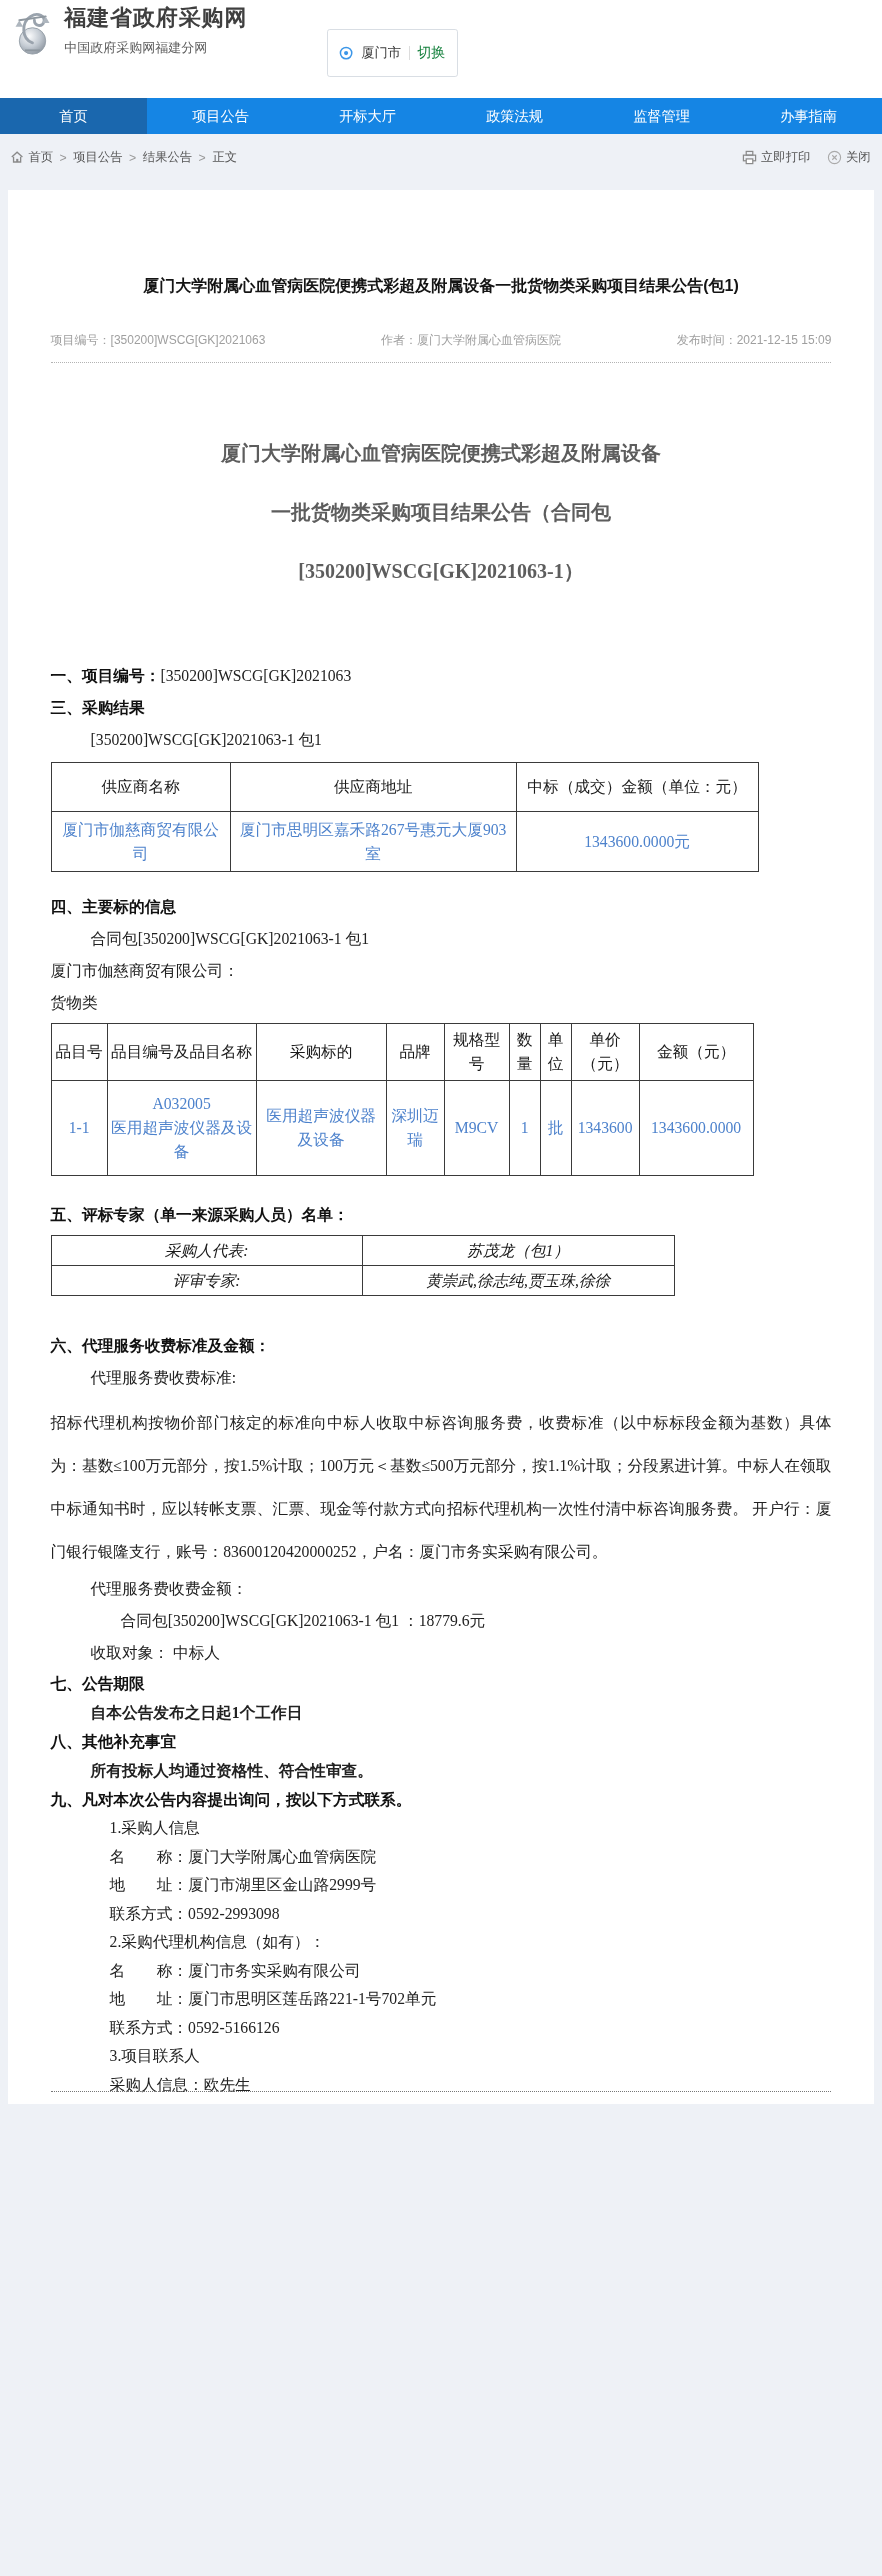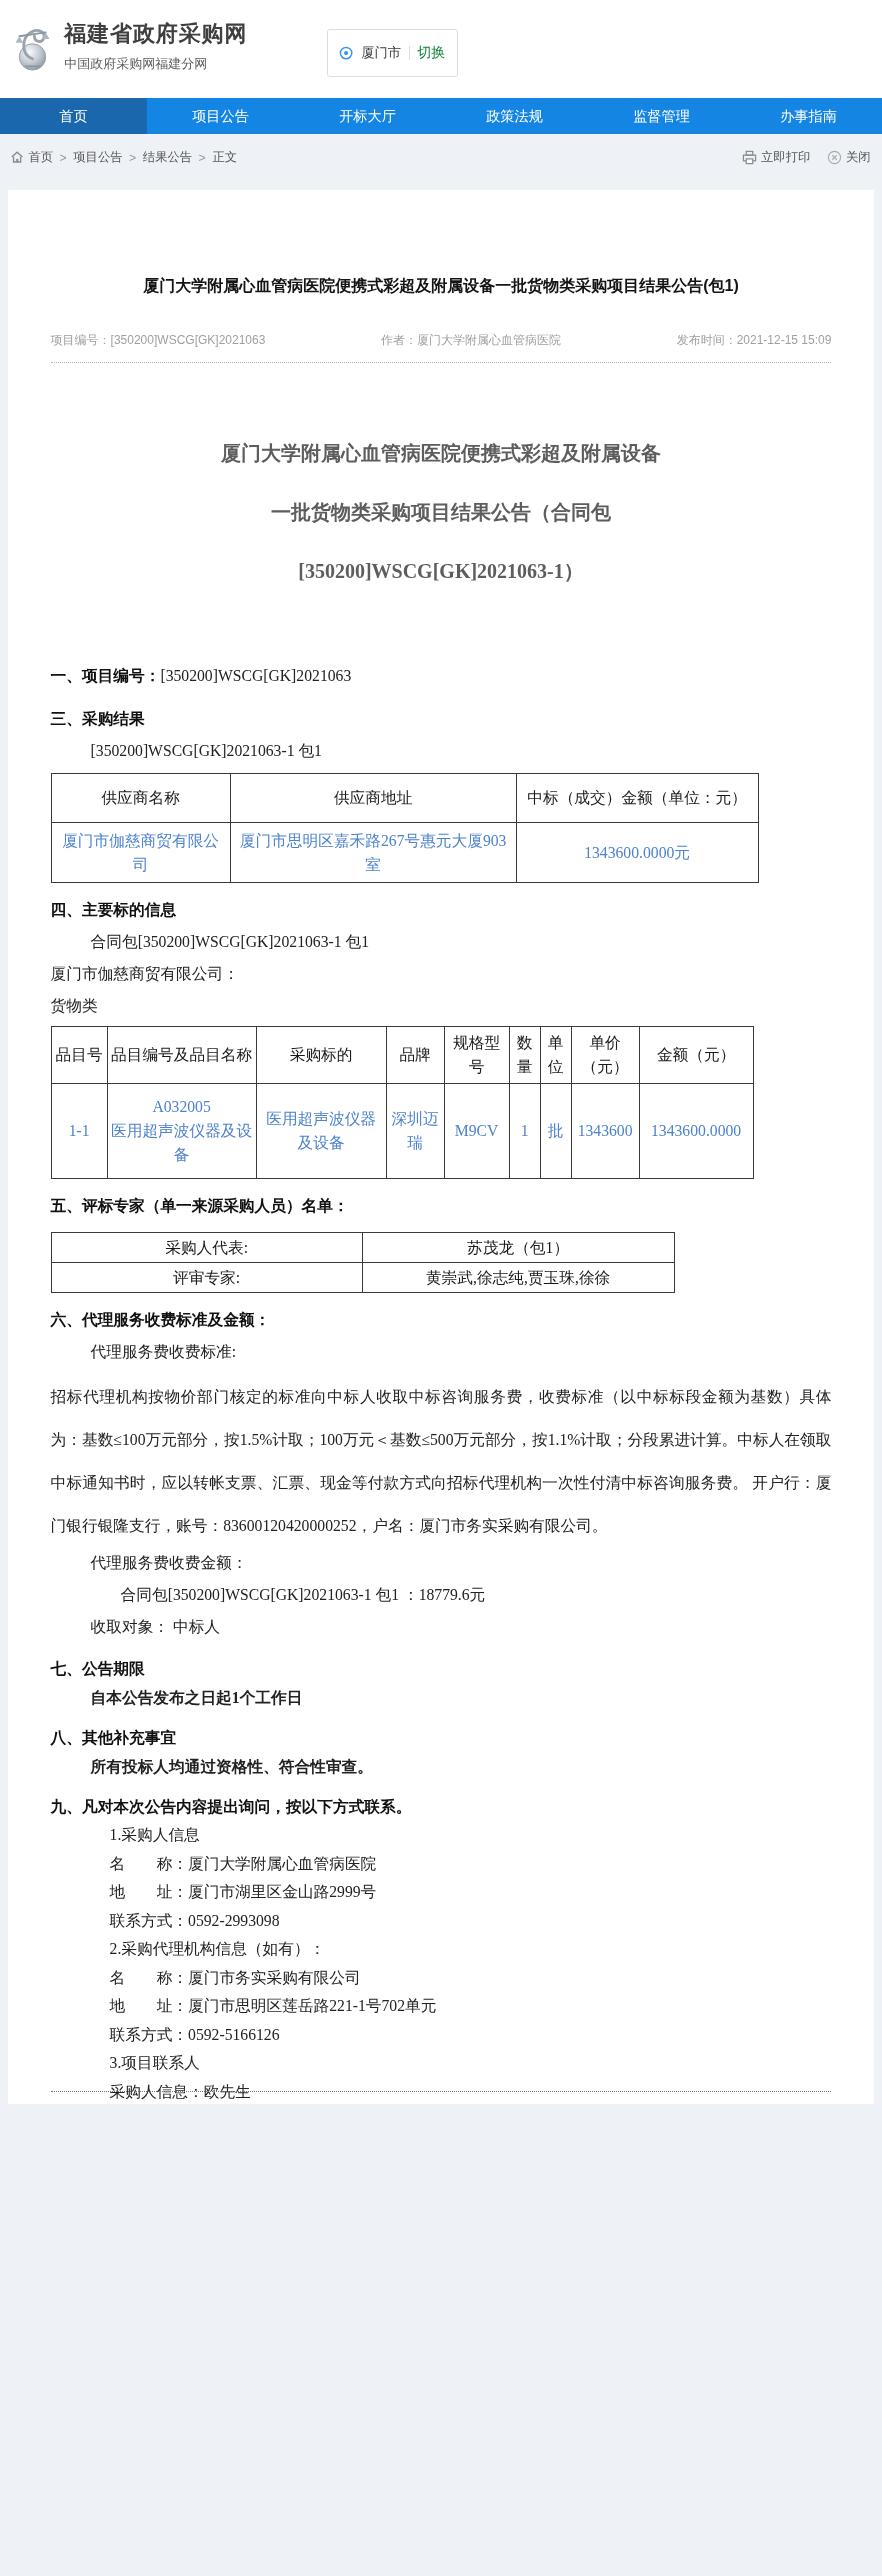--- a/index.html
+++ b/index.html
@@ -3,21 +3,21 @@
 <meta charset="utf-8">
 <style>
   * { margin:0; padding:0; box-sizing:border-box; }
   html,body { background:#eef1f6; }
   body { width:882px; height:2576px; overflow:hidden;
          font-family:"Liberation Sans","DejaVu Sans",sans-serif; }
   .page { width:882px; height:2576px; background:#eef1f6; }
 
   
   .site-header { position:relative; height:98px; background:#ffffff; }
-  .logo-wrap { position:absolute; left:7.6px; top:19px; display:flex; align-items:center; }
+  .logo-wrap { position:absolute; left:7.6px; top:3px; display:flex; align-items:center; }
   .logo-svg { width:49px; height:49px; margin-top:3.8px; }
   .site-titles { margin-left:7.6px; }
   .site-title { font-size:22px; font-weight:bold; color:#3f3f3f; letter-spacing:0.9px; }
   .site-subtitle { margin-top:5.7px; font-size:13px; color:#5d5d5d; }
   .location-box { position:absolute; left:327px; top:29px; height:48px;
         display:flex; align-items:center; gap:7.6px; padding:0 11.4px;
         border:0.9px solid #d9dee4; border-radius:2.8px; background:#fff; }
   .location-name { font-size:13.3px; color:#3a3a3a; }
   .v-div { width:0.9px; height:14.2px; background:#dcdcdc; }
   .switch-link { font-size:14px; color:#15803d; cursor:pointer; text-decoration:none; }
@@ -47,38 +47,38 @@
   .article-meta { margin-top:34px; display:flex; justify-content:space-between;
         padding-bottom:13.3px; border-bottom:0.9px dotted #b3b3b3;
         font-size:12px; color:#9f9f9f; }
 
   
   .doc { font-family:"Liberation Serif","DejaVu Serif",serif; color:#222; }
   .doc-title { margin-top:61px; text-align:center; font-size:20px; line-height:59px;
         font-weight:bold; color:#5d5d5d; }
   .doc-body { margin-top:59px; font-size:15.7px; }
   .doc-line { line-height:32px; color:#222; }
-  .doc-line.bold { font-weight:bold; color:#111;margin-top:11px; }
+  .doc-line.bold { font-weight:bold; color:#111; }
   .doc-line .lbl { font-weight:bold; color:#111; }
   .indent1 { padding-left:40px; }
   .indent2 { padding-left:70px; }
   .tight { line-height:29px;font-weight:bold; }
   .contact { padding-left:59px; line-height:28.5px; }
   .para { margin-top:7.6px; line-height:43px; text-align:justify; }
 
   table { border-collapse:collapse; table-layout:fixed; }
   th, td { border:0.9px solid #3a3a3a; text-align:center; vertical-align:middle;
         font-weight:normal; font-size:15.7px; line-height:24px; padding:5.7px 4.7px; }
   .t1 { margin-top:5.7px; width:707px; }
   .t1 td { color:#4d82cc; height:59px; }
   .t1 th { height:49px; color:#1a1a1a; }
   .t2 { margin-top:3.8px; width:702px; }
   .t2 th { height:53px; color:#1a1a1a; padding:3.8px 1.9px; }
   .t2 td { color:#4d82cc; height:95px; padding:3.8px 1.9px; }
-  .t3 { margin-top:10px; width:623px; }
+  .t3 { margin-top:4px; width:623px;font-style:italic; }
   .t3 td { height:30px; line-height:21px; padding:3.8px; color:#1a1a1a; }
 
   .sec-gap1 { margin-top:19px; }
   .sec-gap2 { margin-top:23px; }
   .sec-gap3 { margin-top:34px; }
 
   .signature { margin-top:81px; text-align:right; padding-right:109px;
         font-size:16px; color:#6a6a6a; }
   .bottom-dotted { position:absolute; left:43px; right:43px; bottom:12.3px;
         border-top:0.9px dotted #777; }

